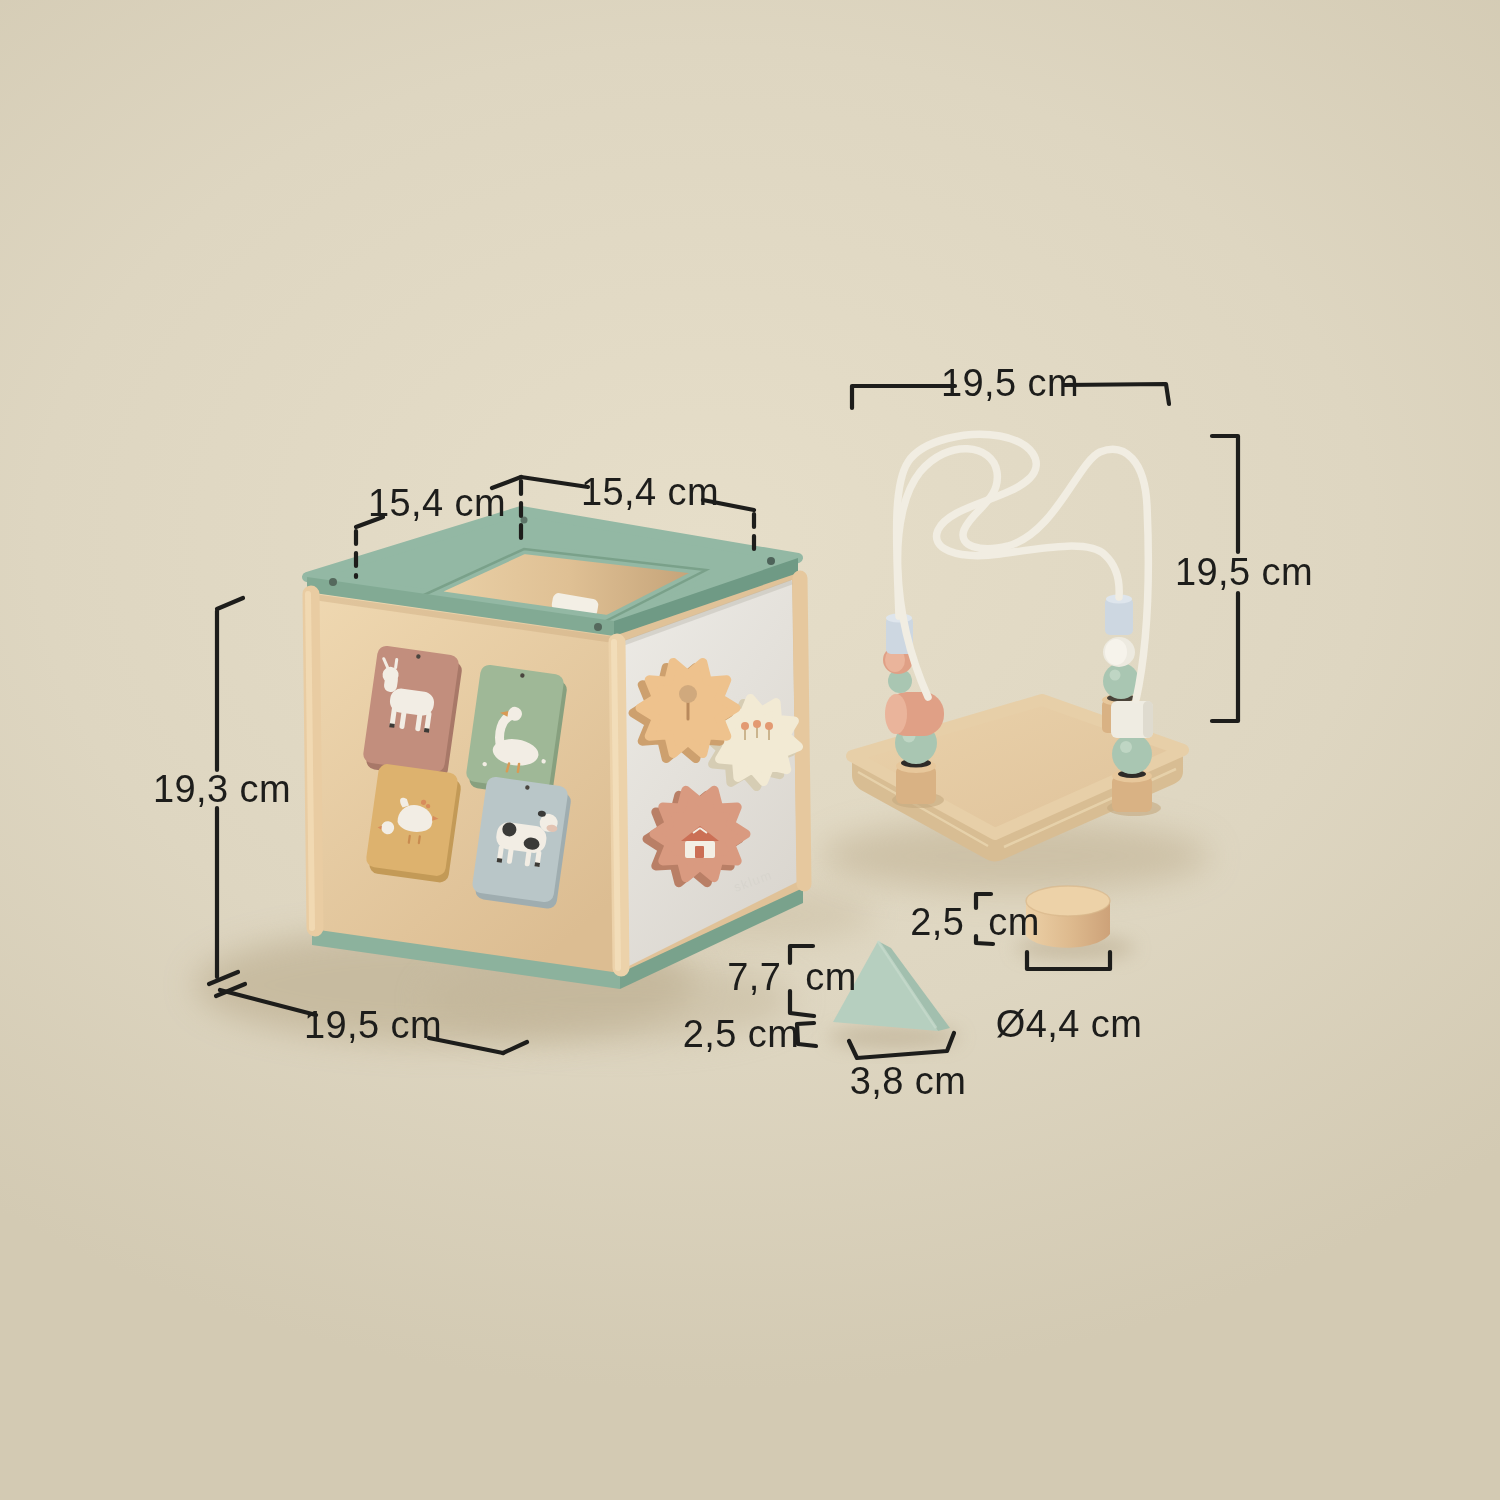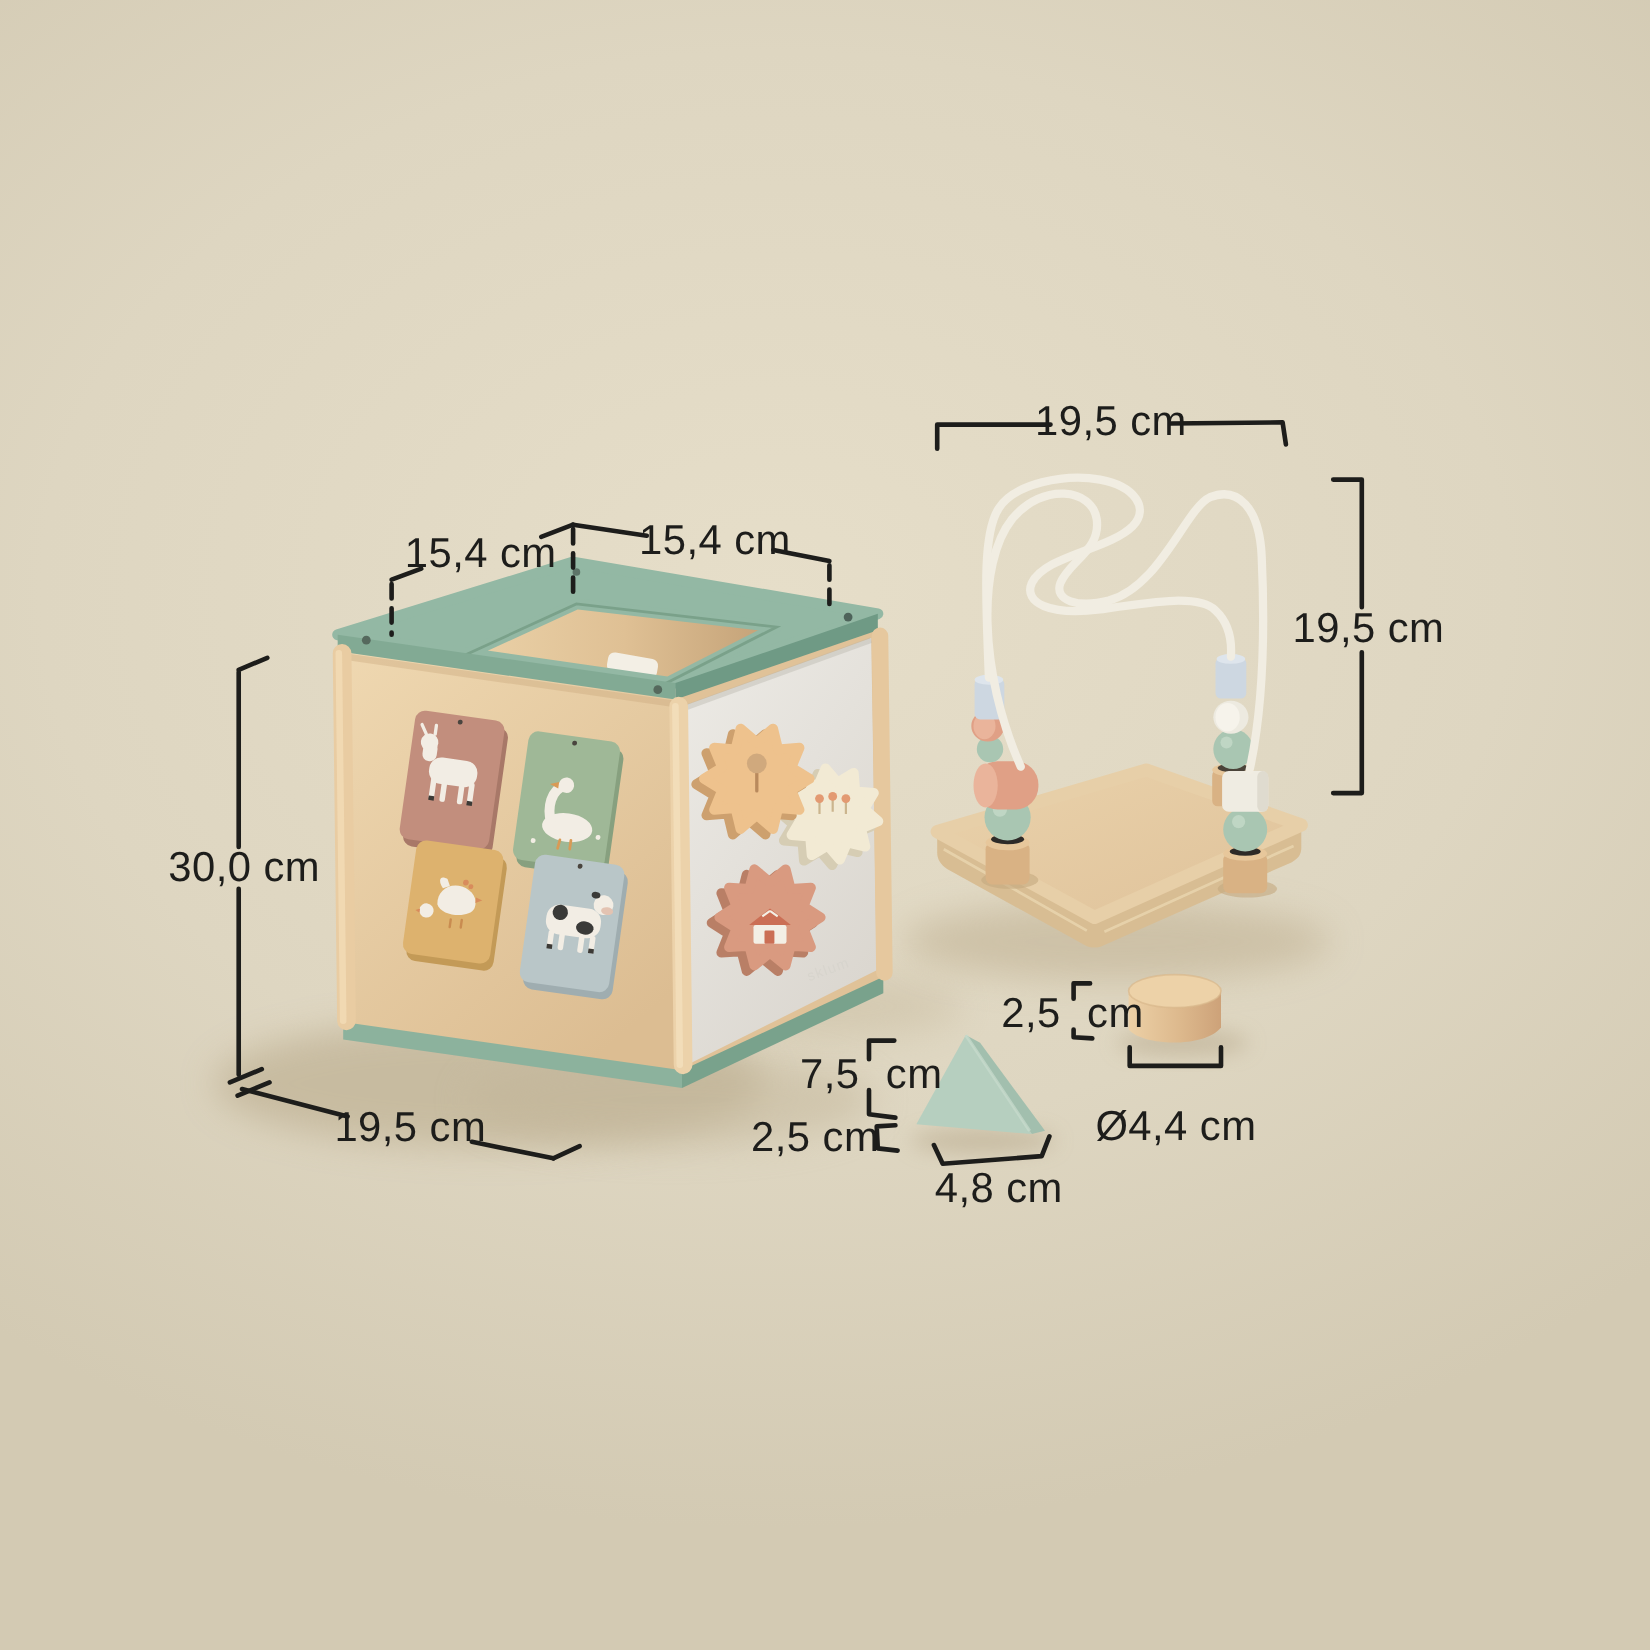--- a/index.html
+++ b/index.html
@@ -312,24 +312,24 @@
       </g>
 
       <g>
         <path d="M 1027,952 L 1027,969 L 1110,969 L 1110,952"></path>
       </g>
     </g>
   </svg>
 
   <div class="dim-label" style="left:437px;top:503px">15,4 cm</div>
   <div class="dim-label" style="left:650px;top:492px">15,4 cm</div>
-  <div class="dim-label" style="left:222px;top:789px">30,0 cm</div>
+  <div class="dim-label" style="left:222px;top:789px">19,3 cm</div>
   <div class="dim-label" style="left:373px;top:1025px">19,5 cm</div>
   <div class="dim-label" style="left:1010px;top:383px">19,5 cm</div>
   <div class="dim-label" style="left:1244px;top:572px">19,5 cm</div>
-  <div class="dim-label gap" style="left:792px;top:977px">7,5 cm</div>
+  <div class="dim-label gap" style="left:792px;top:977px">7,7 cm</div>
   <div class="dim-label" style="left:741px;top:1034px">2,5 cm</div>
-  <div class="dim-label" style="left:908px;top:1081px">4,8 cm</div>
+  <div class="dim-label" style="left:908px;top:1081px">3,8 cm</div>
   <div class="dim-label gap" style="left:975px;top:922px">2,5 cm</div>
   <div class="dim-label" style="left:1069px;top:1024px">Ø4,4 cm</div>
 
   <div class="watermark" style="left:753px;top:881px">sklum</div>
 </div>
 
 </body></html>

